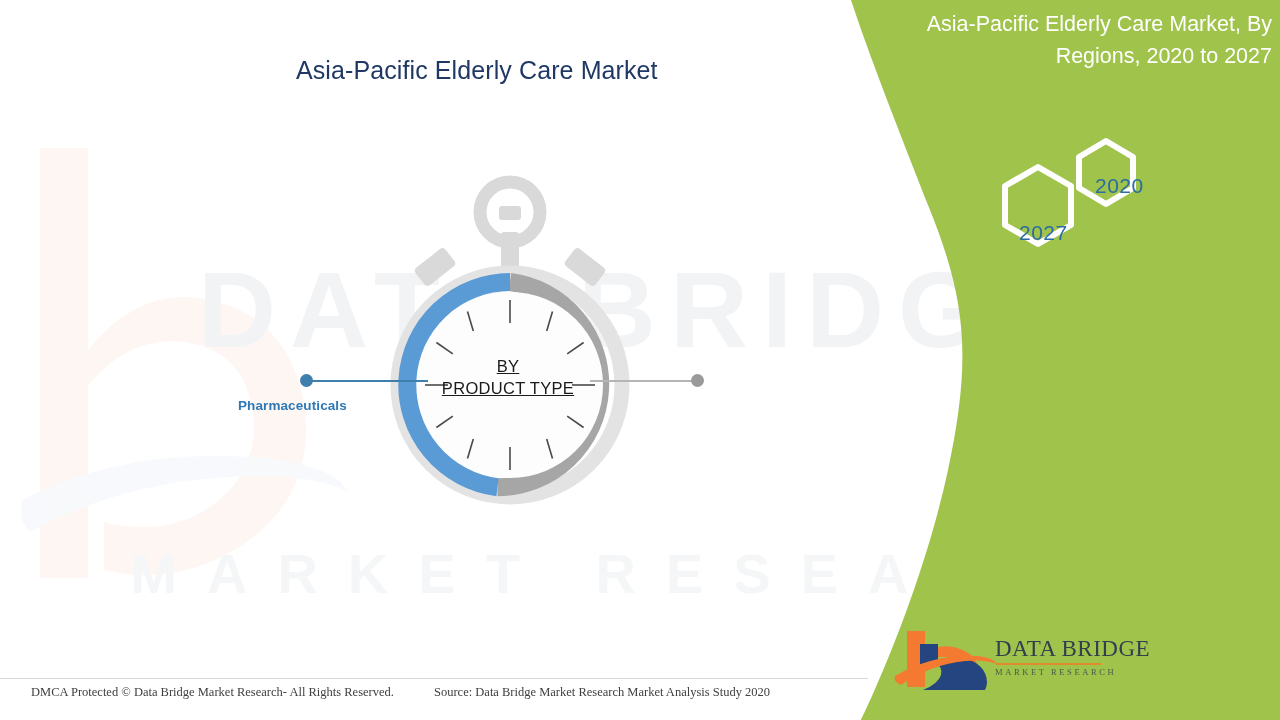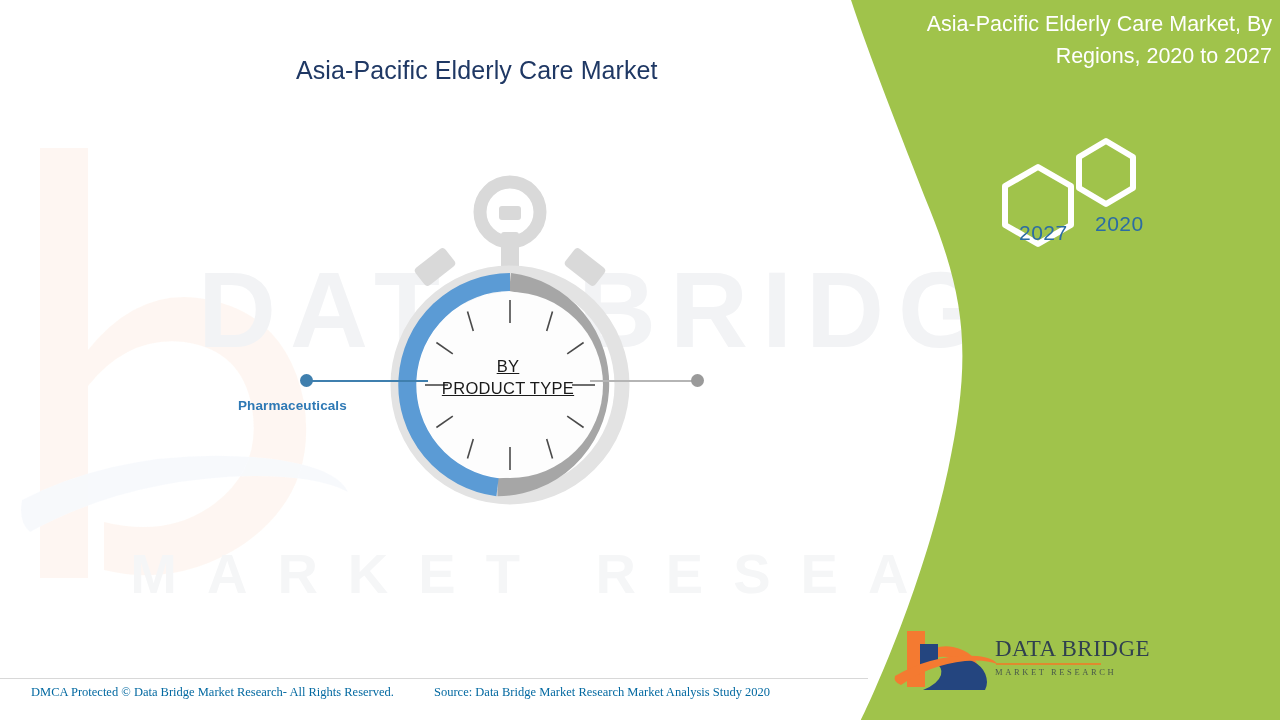--- a/index.html
+++ b/index.html
@@ -32,21 +32,21 @@
   .panel-title{
     position:absolute;left:880px;top:8px;width:392px;
     text-align:right;color:#ffffff;
     font-size:21.5px;line-height:32px;font-weight:400;
   }
   .hexes{position:absolute;left:975px;top:135px;width:205px;height:150px;}
   .hex-year{
     position:absolute;color:#2b6ca3;font-size:21px;font-weight:400;
     letter-spacing:.5px;
   }
-  .hex-2020{left:1095px;top:174px;margin-top:38px;}
+  .hex-2020{left:1095px;top:174px;}
   .hex-2027{left:1019px;top:221px;}
   .brand-lines{
     position:absolute;left:960px;top:308px;width:320px;text-align:center;
     color:#3f7fae;font-size:21px;line-height:33px;letter-spacing:.2px;
   }
 
   
   .logo{position:absolute;left:893px;top:628px;width:215px;height:62px;}
   .logo-txt{position:absolute;left:995px;top:636px;width:120px;}
   .logo-data-bridge{
@@ -87,21 +87,21 @@
   }
   .lbl-right{
     position:absolute;left:642px;top:396px;width:186px;
     color:#9c9c9c;font-size:13.5px;font-weight:600;line-height:23px;
   }
 
   
   .footer-rule{position:absolute;left:0;top:678px;width:868px;height:1px;background:#d8d8d8;}
   .footer-txt{
     position:absolute;font-family:"Liberation Serif", serif;
-    font-size:12.5px;color:#0369a1;white-space:nowrap;
+    font-size:12.5px;color:#404040;white-space:nowrap;
   }
   .footer-left{left:31px;top:685px;}
   .footer-mid{left:434px;top:685px;}
 </style>
 </head>
 <body>
 
 <div class="stage">
 
   <div class="wm-layer">

